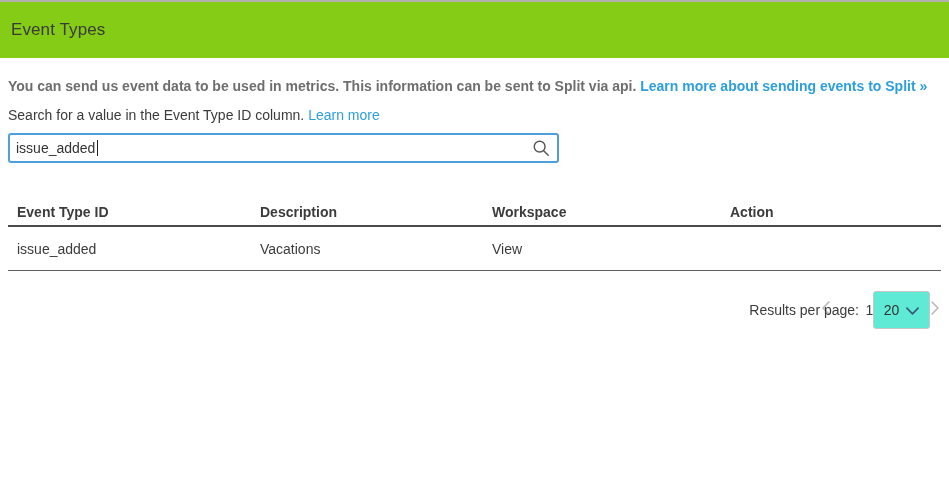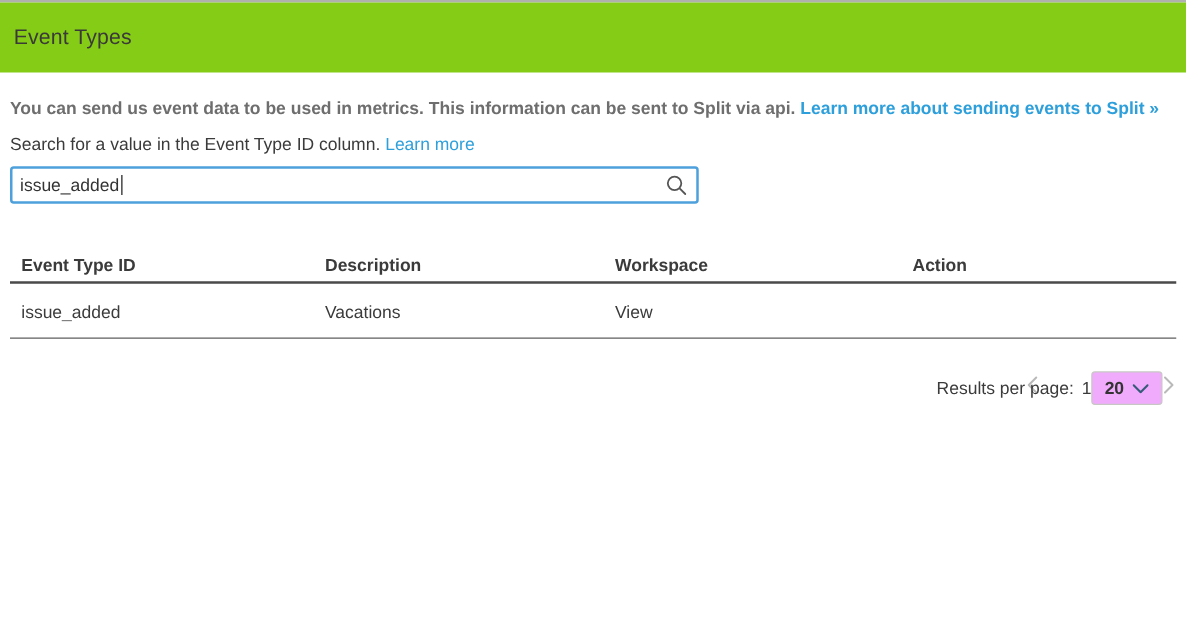--- a/index.html
+++ b/index.html
@@ -119,32 +119,31 @@
   .rpp {
     position: absolute;
     right: 11px; top: 0;
     height: 30px;
     display: flex;
     align-items: center;
     gap: 14px;
   }
   .rpp-label { font-size: 14px; color: #3b3b3b; }
   .rpp-select {
-    width: 57px; height: 27px;
-    background: #f0abfc;
+    width: 57px; height: 38px;
+    background: #5eead4;
     border: 1px solid #c8c7c5;
     border-radius: 3px;
     display: flex;
     align-items: center;
     justify-content: center;
     gap: 7px;
     font-size: 14px;
     color: #333333;
     cursor: pointer;
-    font-weight: bold;
   }
 </style>
 </head>
 <body>
 
 <div class="top-border"></div>
 
 <div class="page-header">
   <div class="page-title">Event Types</div>
 </div>

